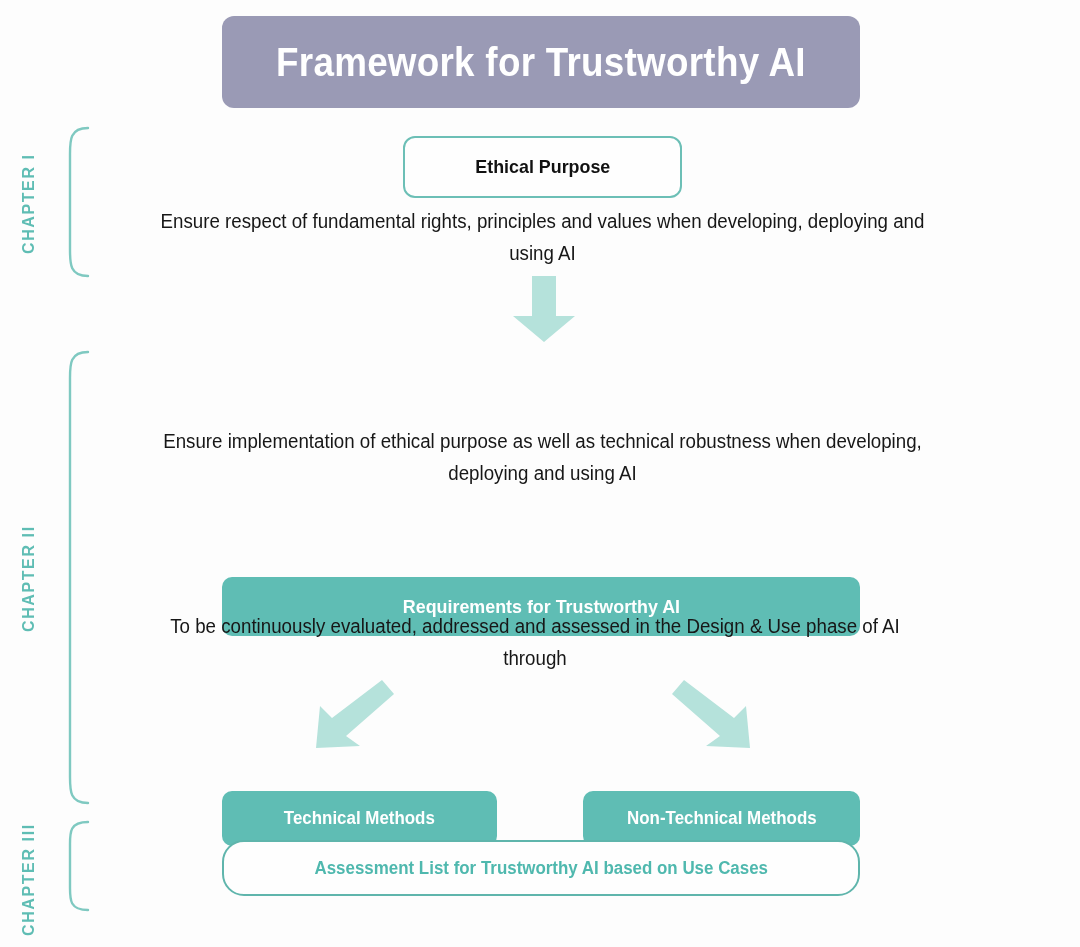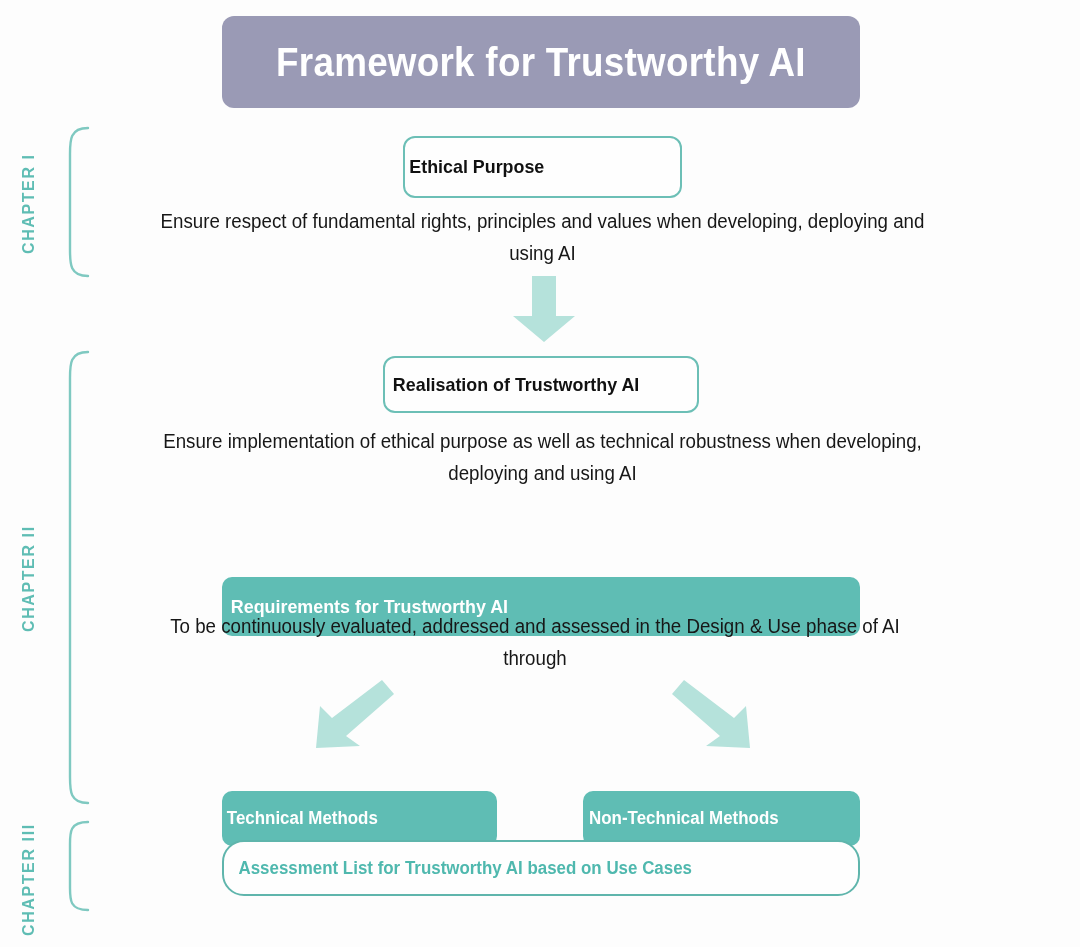--- a/index.html
+++ b/index.html
@@ -68,20 +68,21 @@
     stroke: #7fc9c1;
     stroke-width: 2.4;
     stroke-linecap: round;
   }
 
   
   .node {
     position: absolute;
     display: flex;
     align-items: center;
+    justify-content: center;
     text-align: center;
   }
   .node .node-text {
     font-weight: bold;
     transform: scaleX(0.94);
     white-space: nowrap;
   }
   .node.outline {
     background: #fefefe;
     border: 2.2px solid #6cbfb6;
@@ -163,23 +164,20 @@
     <svg viewBox="0 0 78 66" width="78" height="66">
       <polygon points="27,0 51,0 51,40 70,40 39,66 8,40 27,40"></polygon>
     </svg>
   </div>
 
   <div class="chapter-label" id="chapter-2-label">CHAPTER II</div>
   <svg class="bracket" id="bracket-2" viewBox="0 0 34 455">
     <path d="M30 2 C12 2 12 14 12 28 L12 427 C12 441 12 453 30 453"></path>
   </svg>
 
-  <div class="node outline" id="node-realisation">
-    <span class="node-text">Realisation of Trustworthy AI</span>
-  </div>
 
   <div class="caption" id="caption-realisation">Ensure implementation of ethical purpose as well as technical robustness when developing, deploying and using AI</div>
 
   <div class="node filled" id="node-requirements">
     <span class="node-text">Requirements for Trustworthy AI</span>
   </div>
 
   <div class="caption" id="caption-requirements">To be continuously evaluated, addressed and assessed in the Design &amp; Use phase of AI through</div>
 
   <div class="arrow" id="arrow-down-left">

